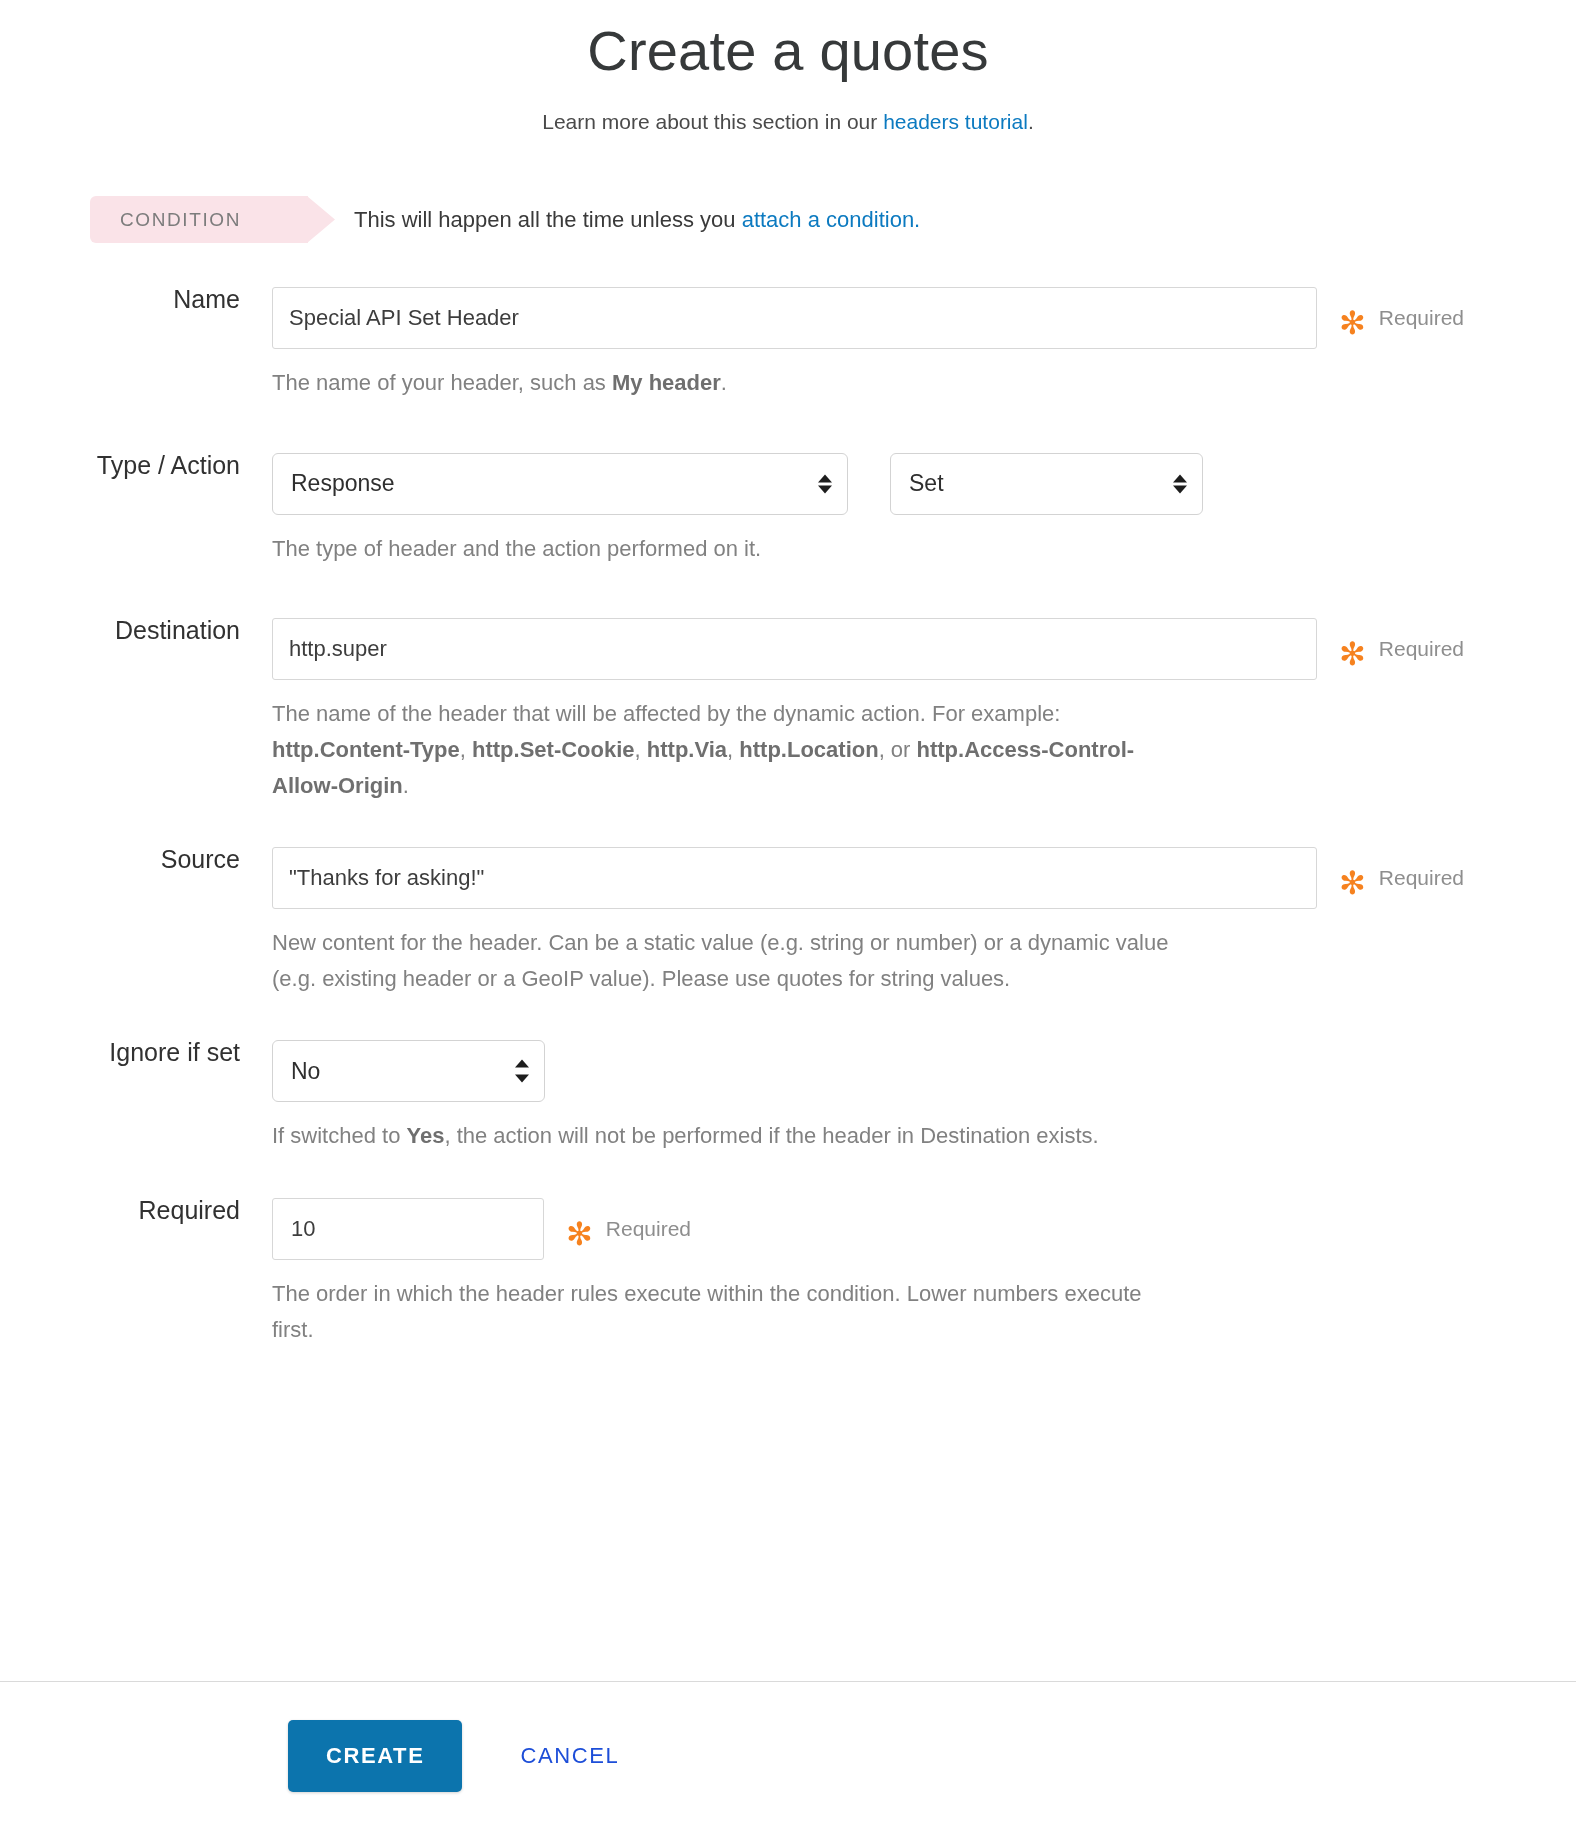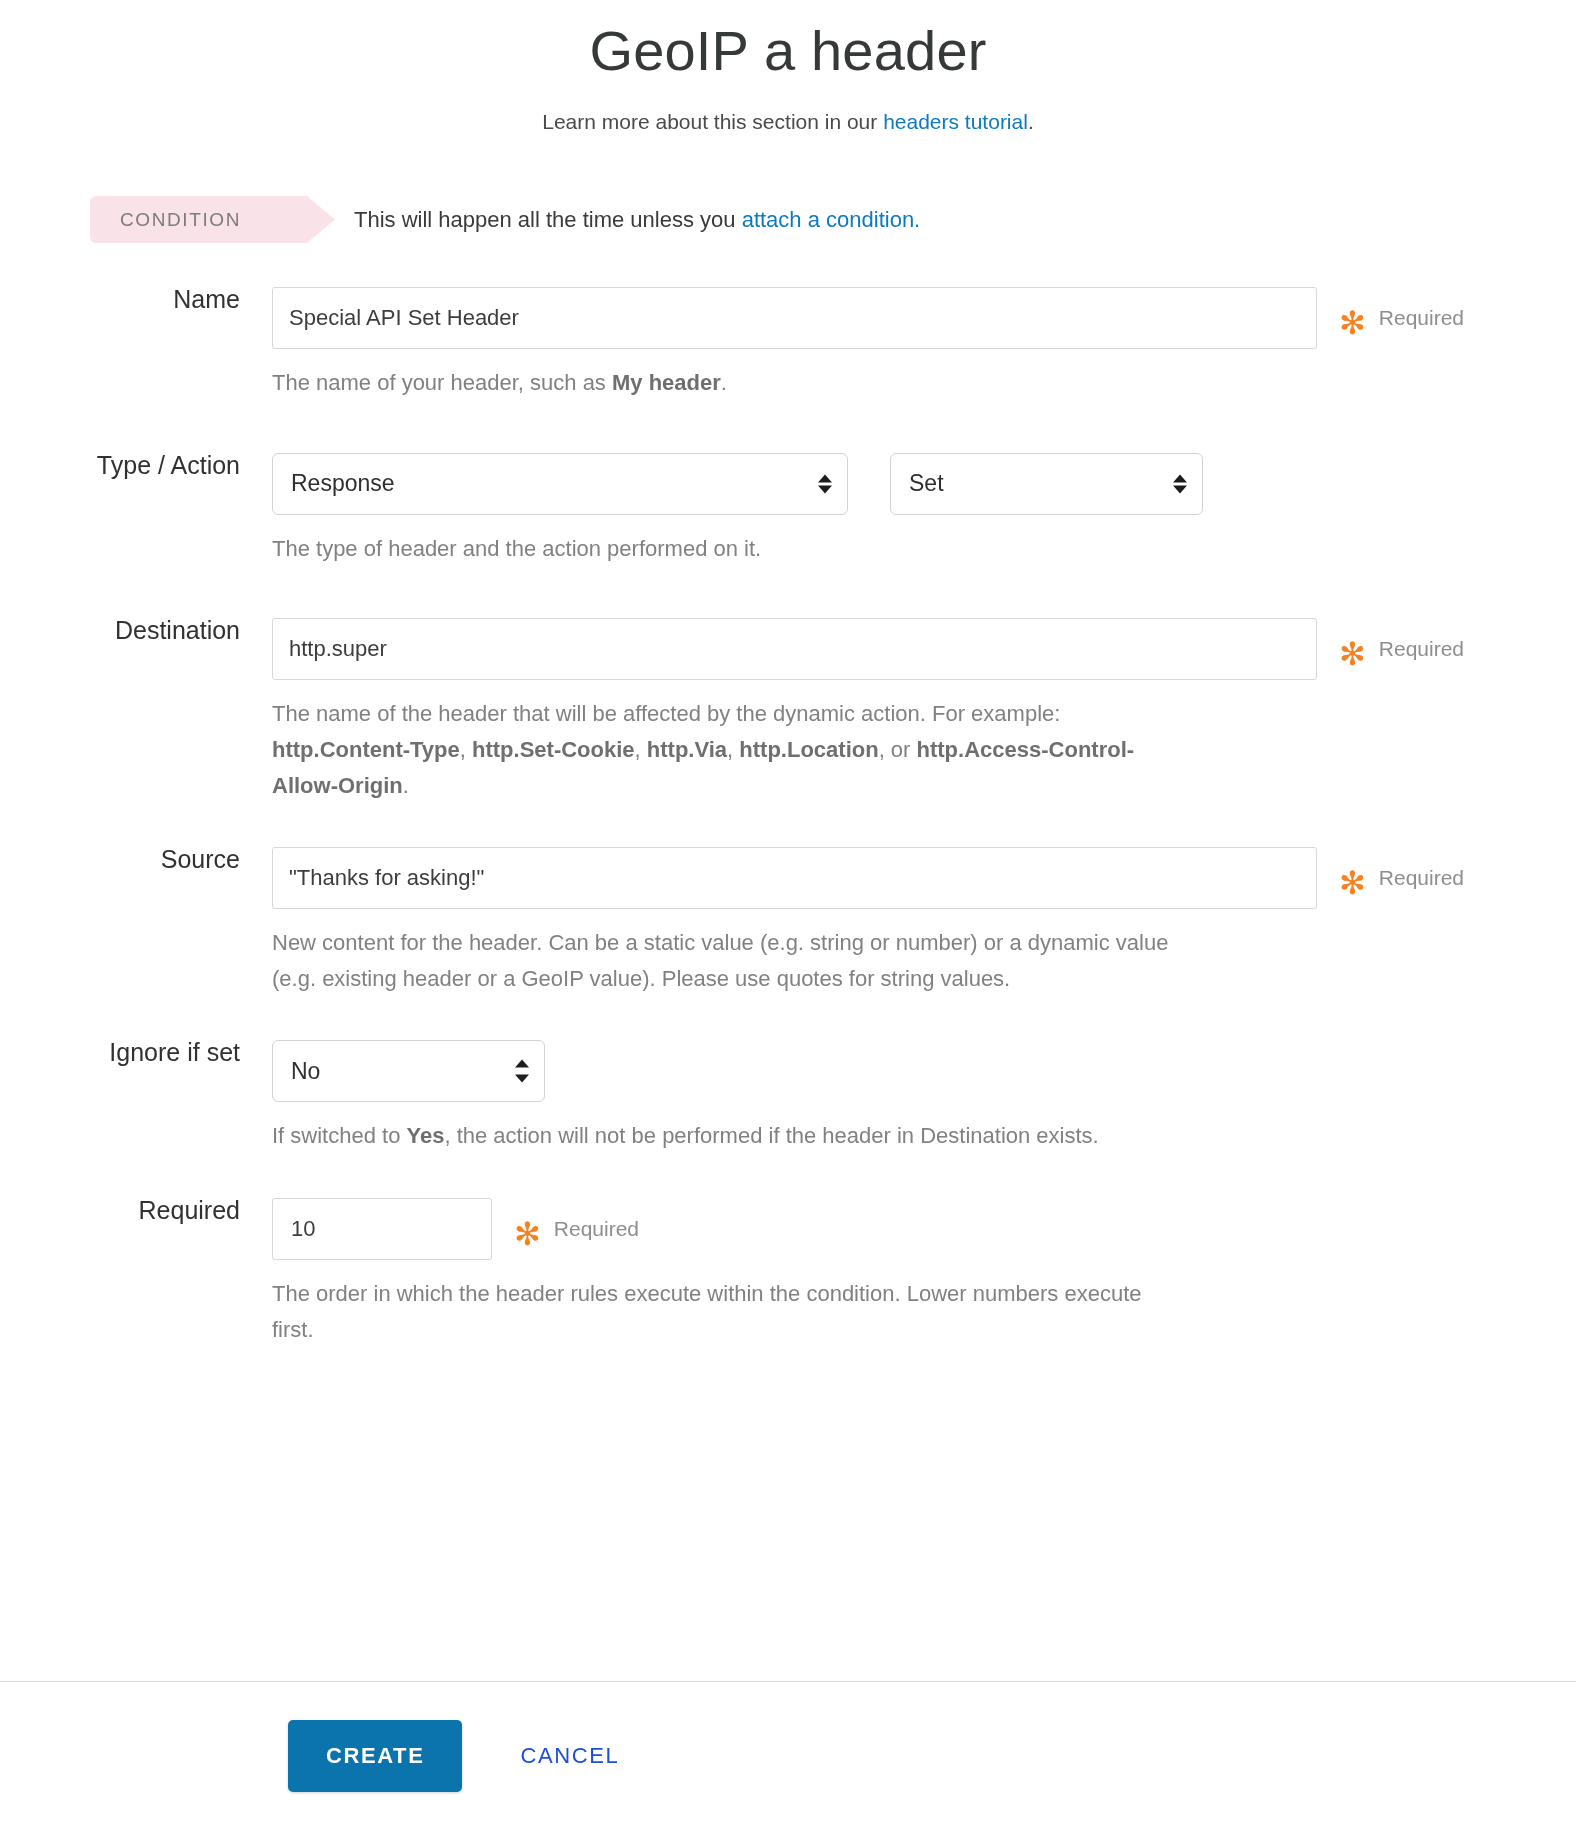--- a/index.html
+++ b/index.html
@@ -113,21 +113,21 @@
     border: 1px solid #d7d7d7;
     border-radius: 3px;
     background: #fff;
     font-family: "Liberation Sans", sans-serif;
     font-size: 22px;
     color: #3d3d3d;
     padding: 0 16px;
     outline: none;
   }
   .text-input.wide { width: 1045px; }
-  .text-input.small { width: 220px; padding-left: 18px; }
+  .text-input.small { width: 272px; padding-left: 18px; }
 
   .select-wrap {
     position: relative;
     display: inline-block;
   }
   .select-box {
     box-sizing: border-box;
     height: 62px;
     border: 1px solid #d3d3d3;
     border-radius: 6px;
@@ -234,21 +234,21 @@
     padding: 23px 30px;
     margin-left: 28px;
     cursor: pointer;
   }
 </style>
 </head>
 <body>
 
 <div class="page">
 
-  <h1 class="page-title">GeoIP a header</h1>
+  <h1 class="page-title">Create a quotes</h1>
 
   <div class="subtitle">
     <span>Learn more about this section in our </span><a class="link">headers tutorial</a><span>.</span>
   </div>
 
   <div class="condition-row">
     <div class="condition-badge">CONDITION</div>
     <div class="condition-text">
       <span>This will happen all the time unless you </span><a class="link">attach a condition.</a>
     </div>

